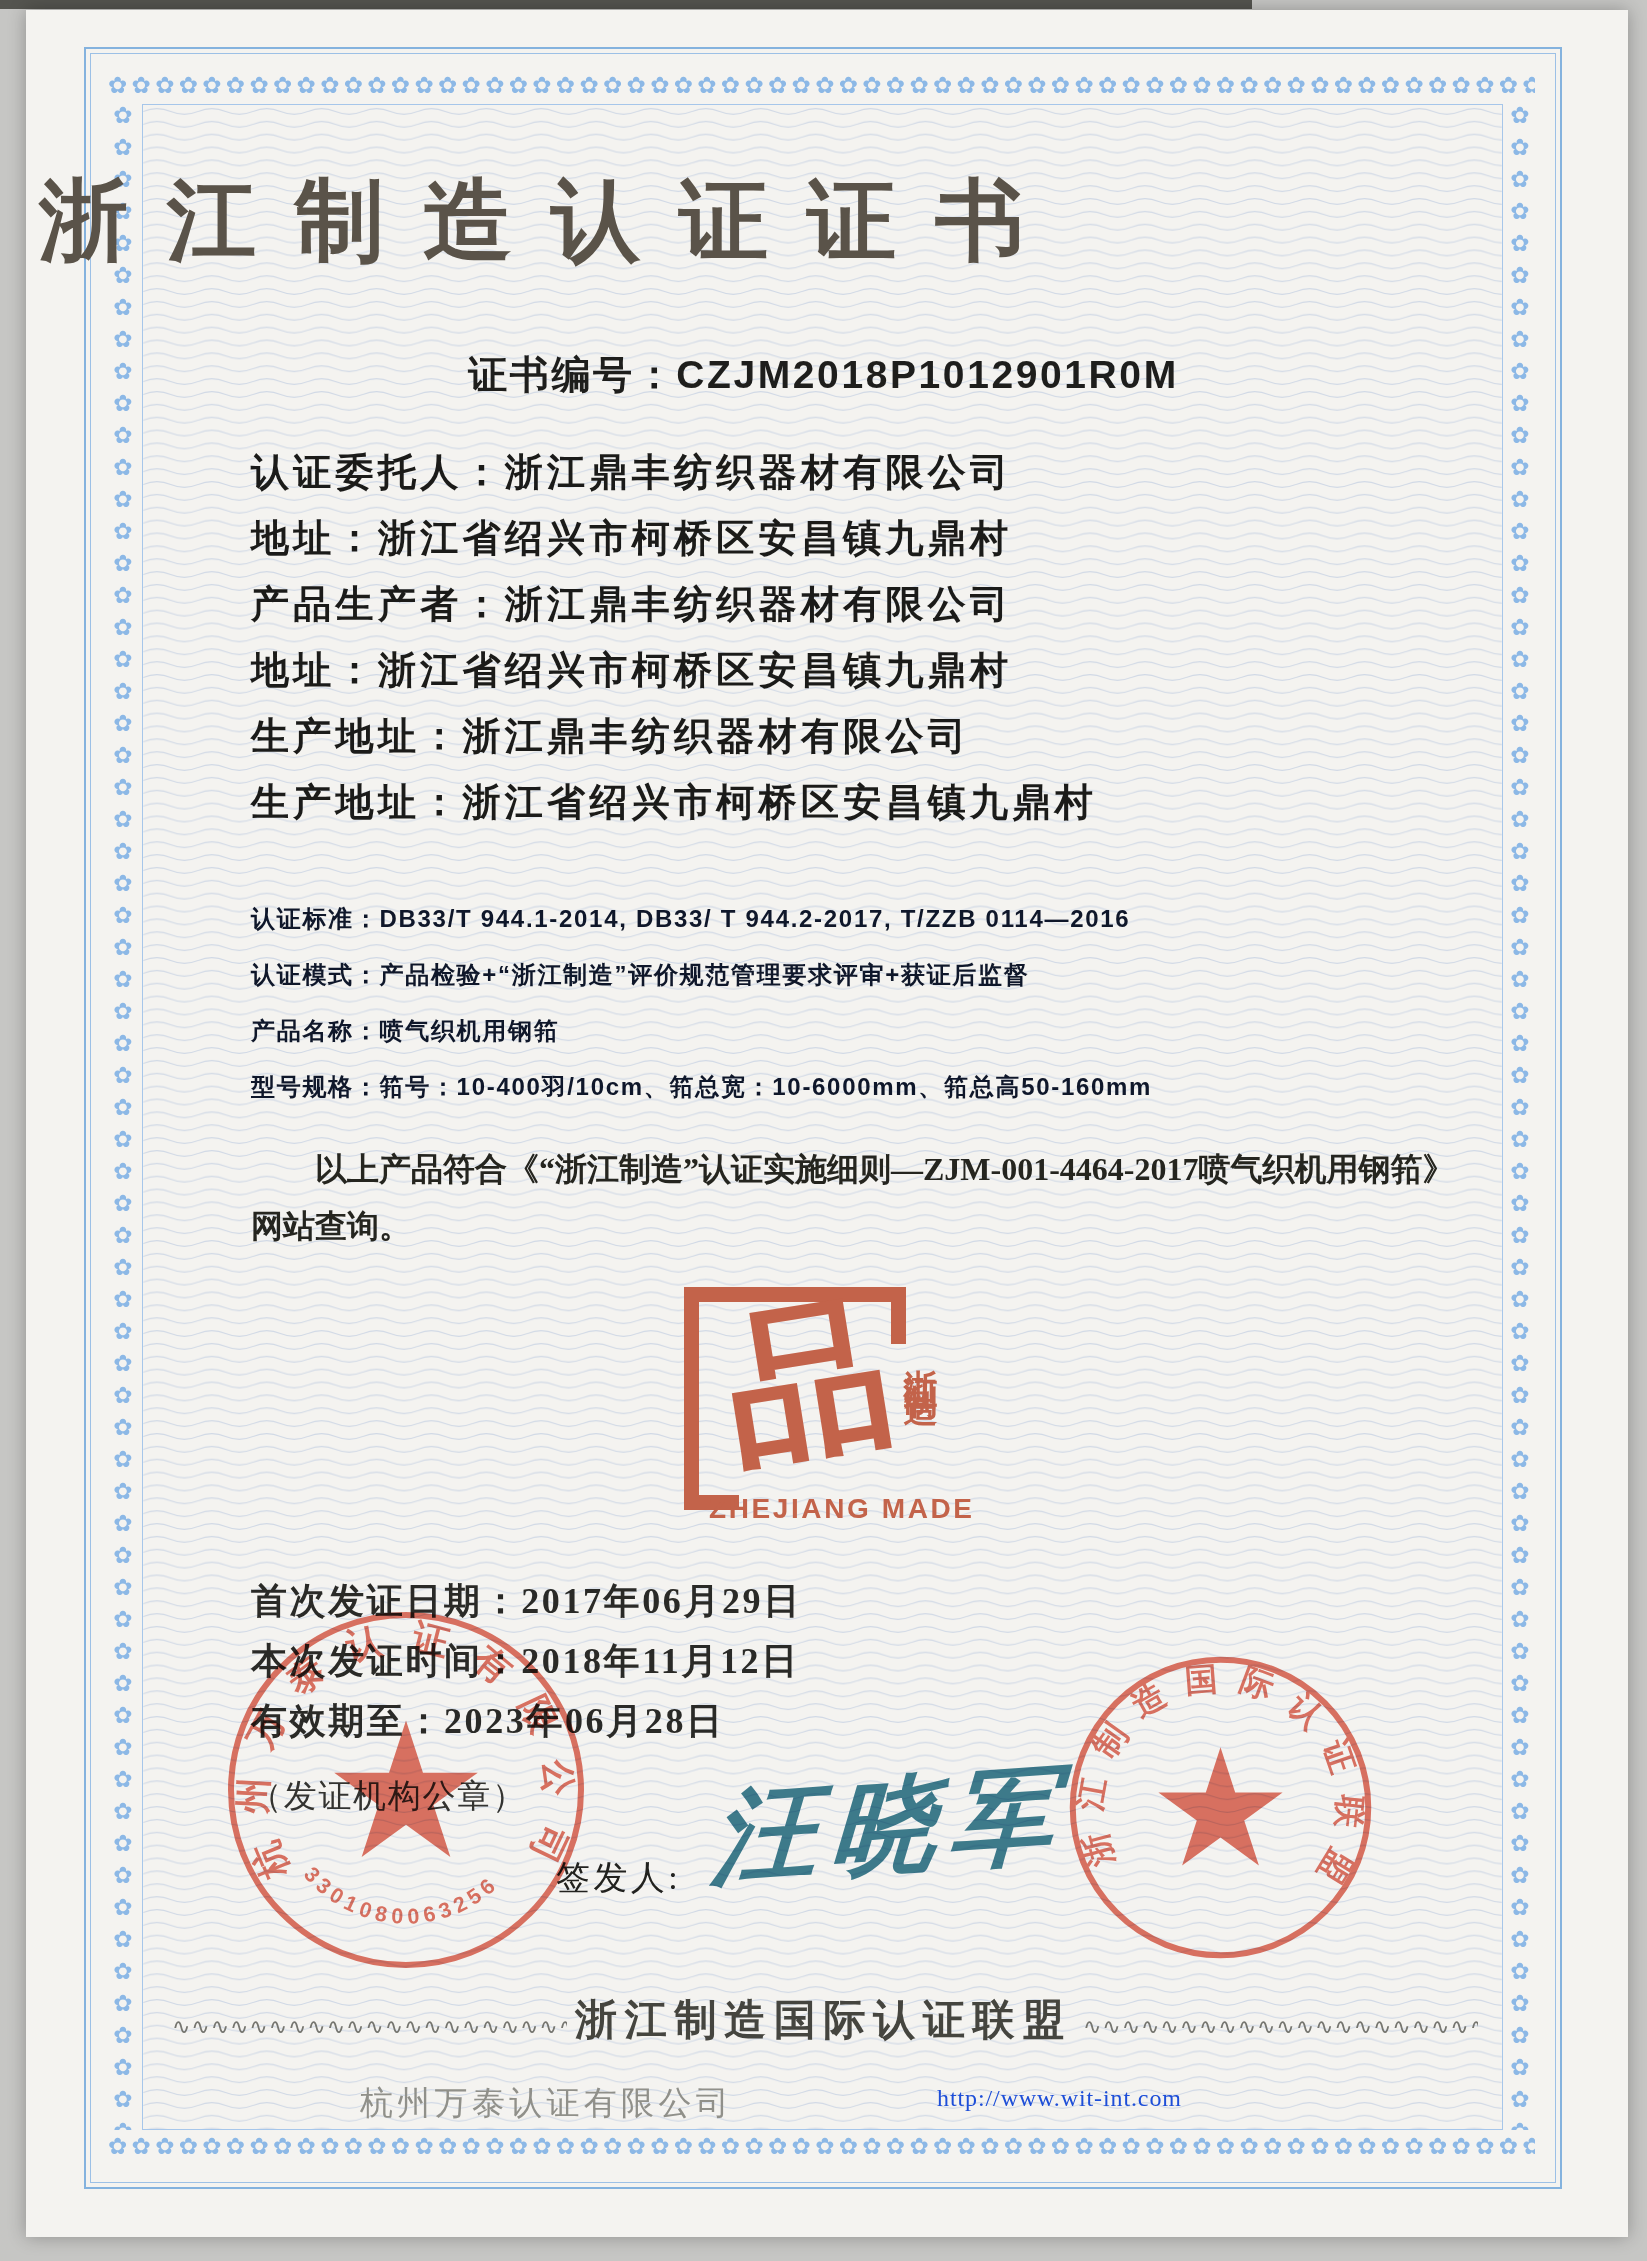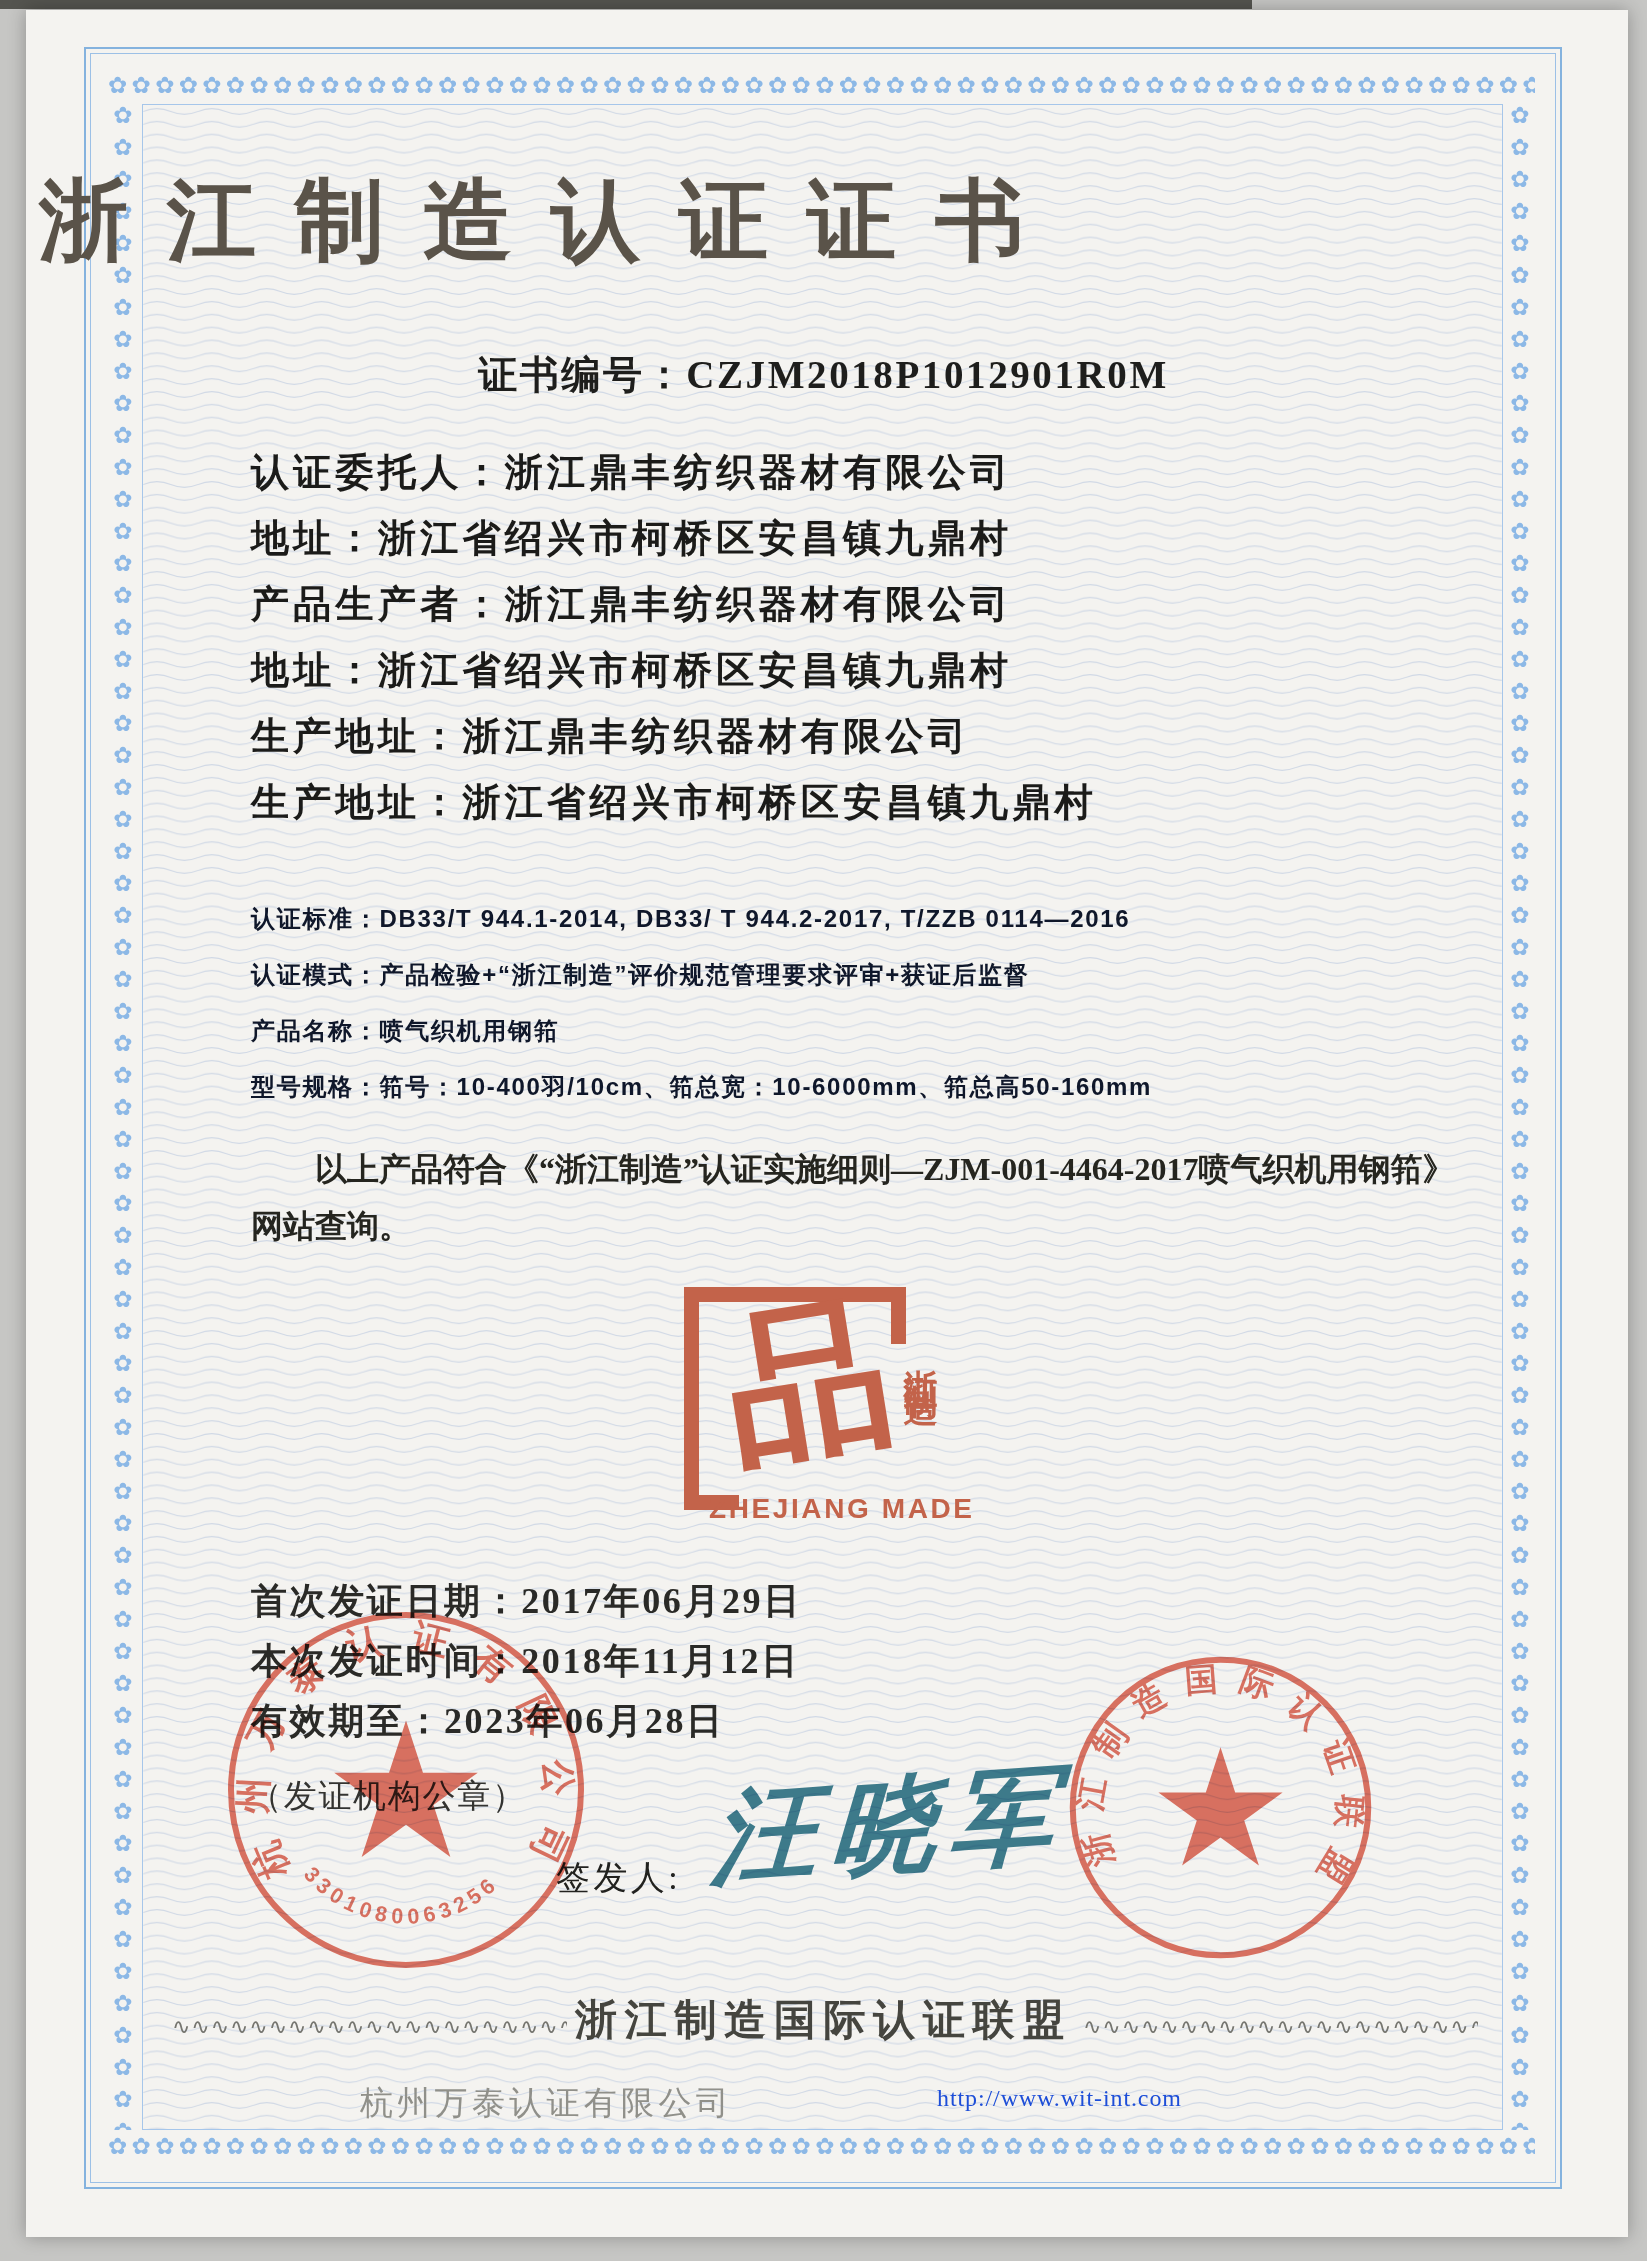--- a/index.html
+++ b/index.html
@@ -22,21 +22,21 @@
   .orn-left  {left:106px;top:102px; width:33px;  height:2028px;writing-mode:vertical-rl;letter-spacing:6px;}
   .orn-right {left:1503px;top:102px;width:33px;  height:2028px;writing-mode:vertical-rl;letter-spacing:6px;}
 
   .waves{position:absolute;left:143px;top:105px;}
 
   
   .title{position:absolute;left:0;top:161px;width:1647px;text-align:left;
          font-family:"DejaVu Serif", serif;font-weight:bold;font-size:89px;
          letter-spacing:39px;color:#5a5349;white-space:nowrap;text-indent:39px;}
   .certno{position:absolute;left:0;top:348px;width:1647px;text-align:center;
-          font-family:Liberation Serif, serif;font-weight:bold;font-size:39px;
+          font-family:Liberation Sans, sans-serif;font-weight:bold;font-size:39px;
           color:#1e1e1c;letter-spacing:2.6px;white-space:nowrap;}
   .info-block{position:absolute;left:251px;top:453px;}
   .info-line{font-family:"Liberation Sans", sans-serif;font-weight:bold;font-size:38px;
              letter-spacing:4.3px;color:#1b1b19;line-height:38px;margin-bottom:28px;white-space:nowrap;}
   .spec-block{position:absolute;left:251px;top:902px;}
   .spec-line{font-family:Liberation Sans, sans-serif;font-weight:bold;font-size:24px;
              letter-spacing:1.7px;color:#0f172a;line-height:34px;margin-bottom:22px;white-space:nowrap;}
   .statement{position:absolute;left:251px;top:1141px;font-family:"Liberation Serif", serif;
              font-weight:bold;font-size:32px;color:#25251f;line-height:57px;white-space:nowrap;}
   .statement .indent{text-indent:2em;}

